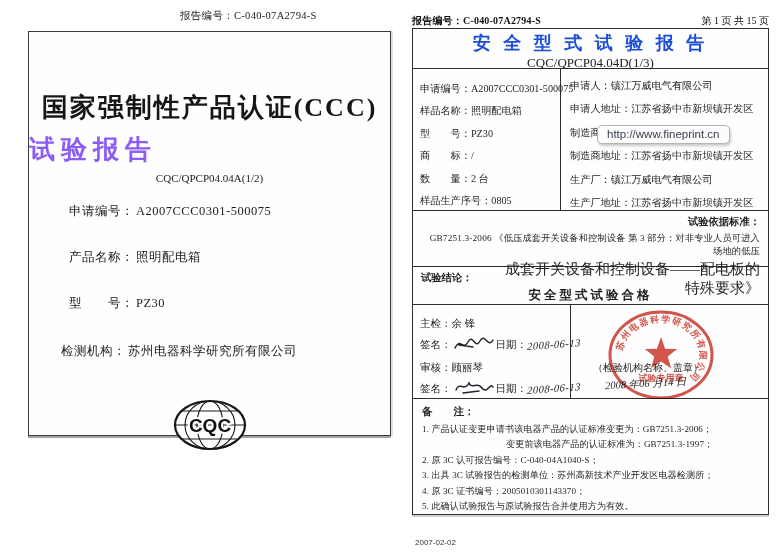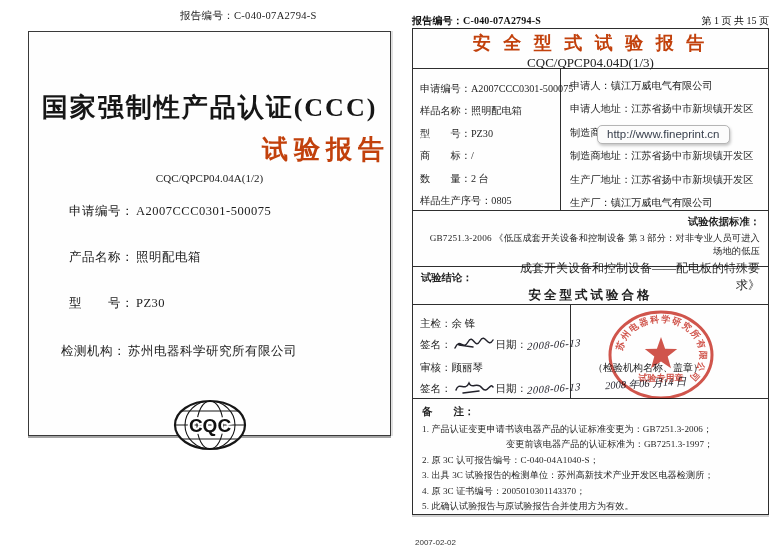--- a/index.html
+++ b/index.html
@@ -12,22 +12,22 @@
   
   .page-left { position:absolute; left:20px; top:0; width:380px; height:556px; }
   .lp-report-no { position:absolute; left:160px; top:9px; font-size:10.5px; color:#222; letter-spacing:.3px; }
   .lp-border {
     position:absolute; left:8px; top:31px; width:363px; height:405px;
     border:1.5px solid #3a3a3a; background:#fefefe;
     box-shadow:0 2px 0 rgba(90,90,90,.55), 2px 0 0 rgba(170,170,170,.35);
   }
   .lp-title1 { position:absolute; top:58px; left:0; width:100%; text-align:center;
     font-size:26px; font-weight:600; letter-spacing:2px; color:#161616; }
-  .lp-title2 { position:absolute; top:100px; left:0; width:100%; text-align:right;
-    font-size:26px; font-weight:600; letter-spacing:6px; color:#c2410c; }
+  .lp-title2 { position:absolute; top:100px; left:0; width:100%; text-align:left;
+    font-size:26px; font-weight:600; letter-spacing:6px; color:#8b5cf6; }
   .lp-doccode { position:absolute; top:140px; left:0; width:100%; text-align:center;
     font-size:11px; color:#222; }
   .lp-field { position:absolute; left:40px; font-size:12.5px; color:#1b1b1b; letter-spacing:.5px; }
   .lp-field .val { margin-left:2px; }
   .lp-f1 { top:171px; } .lp-f2 { top:217px; } .lp-f3 { top:263px; } .lp-f4 { top:311px; left:32px; }
   .lp-logo { position:absolute; top:366px; left:50%; transform:translateX(-50%); }
   .lp-footer { position:absolute; left:13px; top:537px; font-size:8px;
     font-family:"Liberation Sans", sans-serif; color:#333;margin-top:40px; }
   
   .page-right { position:absolute; left:405px; top:0; width:377px; height:556px; }
@@ -35,30 +35,30 @@
   .rp-report-no { float:left; font-weight:600; letter-spacing:.2px; }
   .rp-page-info { float:right; font-size:10px; }
   .rp-table {
     position:absolute; left:7px; top:28px; width:357px; height:487px;
     border:1.6px solid #2e2e2e; background:#fefefe; display:flex; flex-direction:column;
     box-shadow:0 2px 0 rgba(140,140,140,.4);
   }
   .row { border-bottom:1.3px solid #2e2e2e; position:relative; }
   .row:last-child { border-bottom:none; }
   .r-title { height:40px; text-align:center; }
-  .rp-title { font-size:18px; font-weight:700; letter-spacing:4px; padding-top:2px; color:#c2410c; }
+  .rp-title { font-size:18px; font-weight:700; letter-spacing:4px; padding-top:2px; color:#1d4ed8; }
   .rp-doccode { font-size:13px; color:#222; }
   .r-info { height:142px; display:flex; }
   .cell-sample { width:148px; border-right:1.3px solid #2e2e2e; padding:9px 4px 0 7px;
     font-size:10.2px; line-height:22.4px; white-space:nowrap; }
   .cell-applicant { flex:1; padding:5px 0 0 9px; font-size:10.2px; line-height:23.4px; white-space:nowrap; }
   .r-std { height:56px; padding:4px 8px 0 8px;text-align:right; }
   .std-label { font-size:10.3px; font-weight:600; }
   .std-line1 { font-size:9.2px; margin-top:3px; letter-spacing:.2px; }
-  .std-line2 { font-size:12px; margin-left:78px; margin-top:2px; }
+  .std-line2 { font-size:15px; margin-left:78px; margin-top:2px; }
   .r-concl { height:38px; padding:4px 8px 0 8px; }
   .concl-label { font-size:10.3px; font-weight:600; }
   .concl-value { text-align:center; font-size:12.5px; font-weight:700; letter-spacing:3px; margin-top:2px; }
   .r-sig { height:94px; display:flex; }
   .cell-sign { width:158px; border-right:1.3px solid #2e2e2e; padding:8px 4px 0 7px;
     font-size:10.5px; line-height:21px; white-space:nowrap; }
   .sig-script { display:inline-block; vertical-align:middle; margin:0 1px -3px 1px; }
   .hand-date { display:inline-block; font-size:10.5px; font-style:italic; color:#23232c;
     transform:rotate(-4deg) skewX(-6deg); letter-spacing:.5px; }
   .cell-stamp { flex:1; position:relative; }
@@ -151,22 +151,22 @@
           <div>型　　号：PZ30</div>
           <div>商　　标：/</div>
           <div>数　　量：2 台</div>
           <div>样品生产序号：0805</div>
         </div>
         <div class="cell-applicant">
           <div>申请人：镇江万威电气有限公司</div>
           <div>申请人地址：江苏省扬中市新坝镇开发区</div>
           <div>制造商：镇江万威电气有限公司</div>
           <div>制造商地址：江苏省扬中市新坝镇开发区</div>
+          <div>生产厂：镇江万威电气有限公司</div>
           <div>生产厂地址：江苏省扬中市新坝镇开发区</div>
-          <div>生产厂：镇江万威电气有限公司</div>
         </div>
       </div>
 
       <div class="row r-std">
         <div class="std-label">试验依据标准：</div>
         <div class="std-line1">GB7251.3-2006 《低压成套开关设备和控制设备 第 3 部分：对非专业人员可进入场地的低压</div>
         <div class="std-line2">成套开关设备和控制设备——配电板的特殊要求》</div>
       </div>
 
       <div class="row r-concl">

